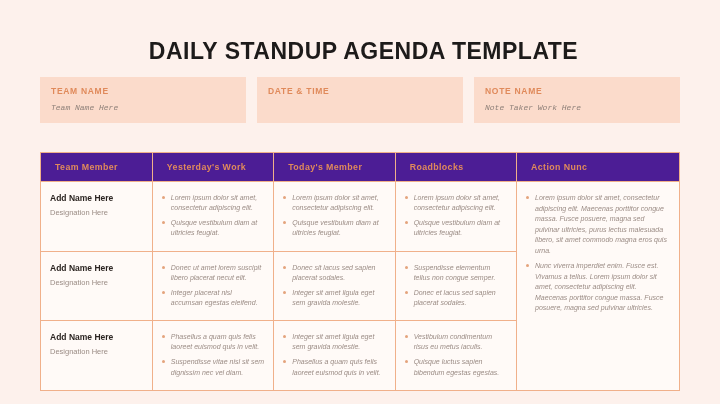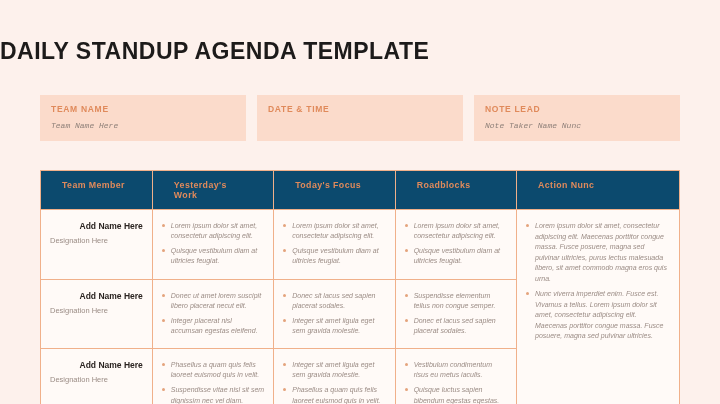--- a/index.html
+++ b/index.html
@@ -14,26 +14,27 @@
     overflow: hidden;
   }
   .slide {
     position: relative;
     width: 720px;
     height: 404px;
     background: #fdf1ec;
     box-sizing: border-box;
   }
   .title {
+    text-align: center;
     font-size: 23px;
     font-weight: bold;
     letter-spacing: 0.5px;
     color: #1d1b1a;
     padding-top: 38px;
-    margin-bottom: 18px;
+    padding-left: 7px;
   }
 
   
   .info-row {
     display: flex;
     gap: 11px;
     padding: 12px 40px;
     margin-bottom: 17px;
   }
   .info-box {
@@ -64,23 +65,23 @@
     width: 100%;
     border-collapse: collapse;
     table-layout: fixed;
   }
   table.agenda th, table.agenda td {
     border: 1px solid #f0b08a;
     vertical-align: top;
     box-sizing: border-box;
   }
   table.agenda th {
-    background: #0c4a6e;
+    background: #4c1d95;
     text-align: left;
-    padding: 9px 21px;
+    padding: 9px 14px;
     font-size: 8.8px;
     font-weight: bold;
     letter-spacing: 0.4px;
     color: #e08a5b;
     height: 28px;
   }
   th.col-member { width: 17.5%; }
   th.col-yest   { width: 19%; }
   th.col-today  { width: 19%; }
   th.col-block  { width: 19%; margin-top: 24px; }
@@ -88,21 +89,20 @@
 
   table.agenda td {
     background: #fffaf7;
     padding: 11px 9px 12px 9px;
   }
   td.member-cell .m-name {
     font-size: 8.5px;
     font-weight: bold;
     color: #2b2421;
     margin-bottom: 5px;
-    text-align: right;
   }
   td.member-cell .m-desig {
     font-size: 7.5px;
     color: #9b8c85;
   }
   ul.bullets {
     list-style: none;
     margin: 0;
     padding: 0;
   }
@@ -143,32 +143,32 @@
 
   <div class="info-row">
     <div class="info-box">
       <div class="info-label">TEAM NAME</div>
       <div class="info-value">Team Name Here</div>
     </div>
     <div class="info-box">
       <div class="info-label">DATE &amp; TIME</div>
     </div>
     <div class="info-box">
-      <div class="info-label">NOTE LEAD</div>
-      <div class="info-value">Note Taker Name Nunc</div>
+      <div class="info-label">NOTE NAME</div>
+      <div class="info-value">Note Taker Work Here</div>
     </div>
   </div>
 
   <div class="table-wrap">
     <table class="agenda">
       <thead>
         <tr>
           <th class="col-member">Team Member</th>
           <th class="col-yest">Yesterday's Work</th>
-          <th class="col-today">Today's Focus</th>
+          <th class="col-today">Today's Member</th>
           <th class="col-block">Roadblocks</th>
           <th class="col-action">Action Nunc</th>
         </tr>
       </thead>
       <tbody>
 
         <tr>
           <td class="member-cell">
             <div class="m-name">Add Name Here</div>
             <div class="m-desig">Designation Here</div>

